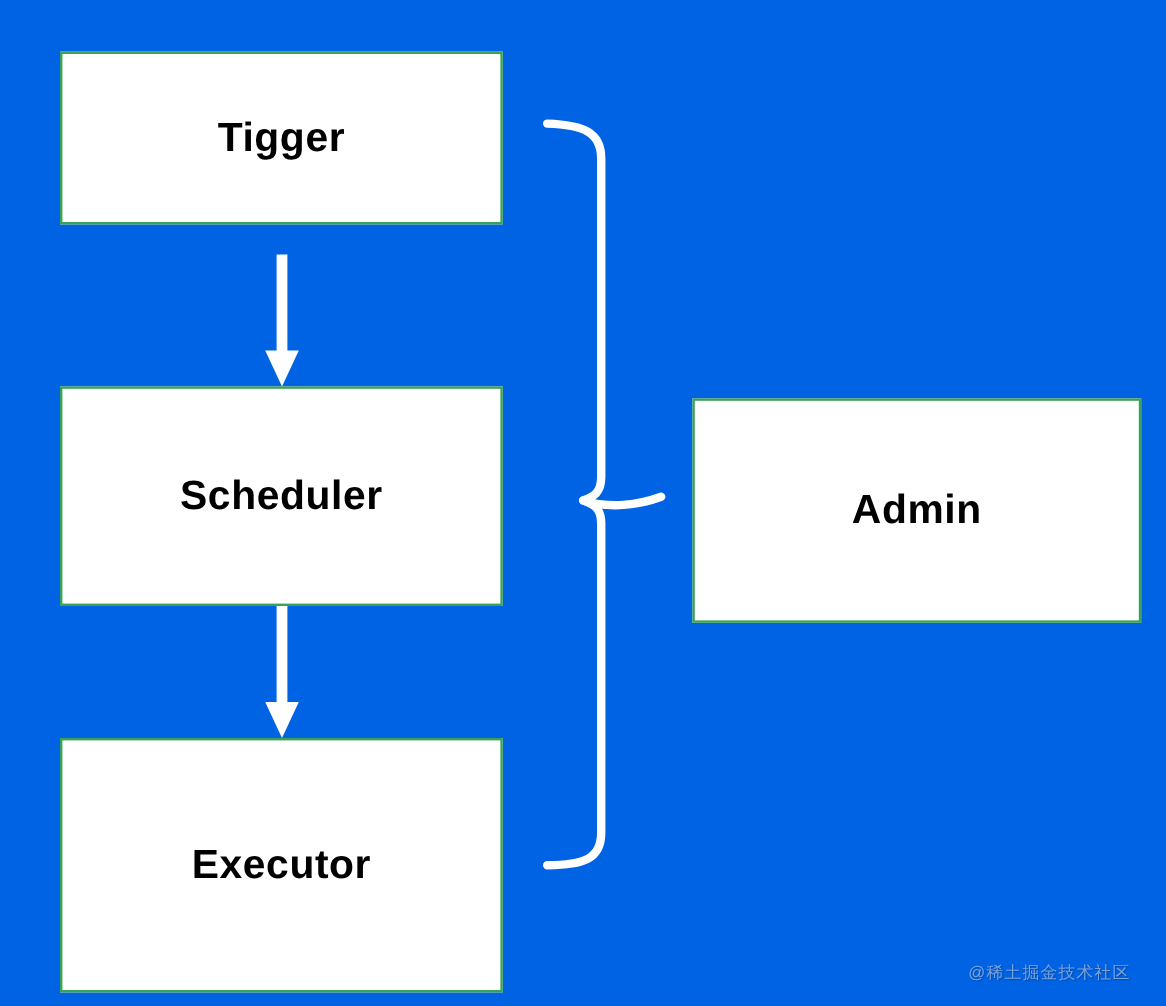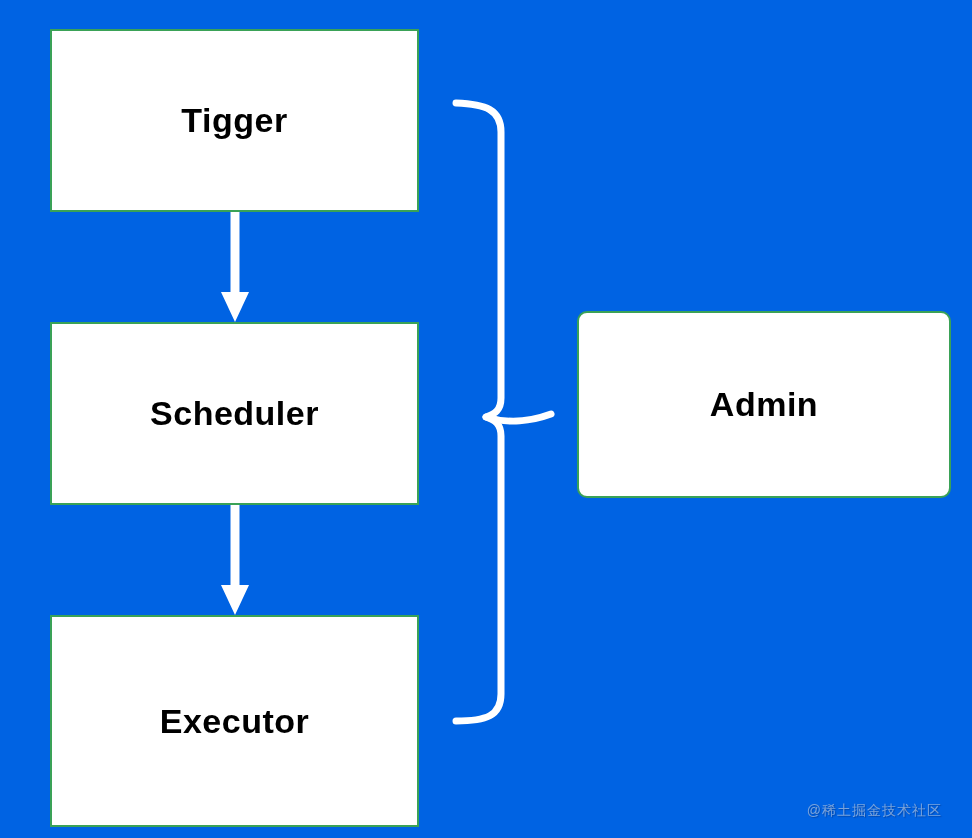--- a/index.html
+++ b/index.html
@@ -23,24 +23,24 @@
     display: flex;
     align-items: center;
     justify-content: center;
   }
   .node .label {
     font-size: 34px;
     font-weight: 700;
     color: #000000;
     letter-spacing: 0.5px;
   }
-  #node-tigger    { left: 50px;  top: 29px;  width: 369px; height: 183px; }
+  #node-tigger    { left: 50px;  top: 43px;  width: 369px; height: 144px; }
   #node-scheduler { left: 50px;  top: 322px; width: 369px; height: 183px; }
   #node-executor  { left: 50px;  top: 615px; width: 369px; height: 212px; }
-  #node-admin     { left: 577px; top: 311px; width: 374px; height: 187px; border-radius: 10px; }
+  #node-admin     { left: 577px; top: 332px; width: 374px; height: 187px; }
   svg.connectors {
     position: absolute;
     left: 0; top: 0;
     width: 972px; height: 838px;
     pointer-events: none;
   }
   .watermark {
     position: absolute;
     right: 30px;
     bottom: 18px;

